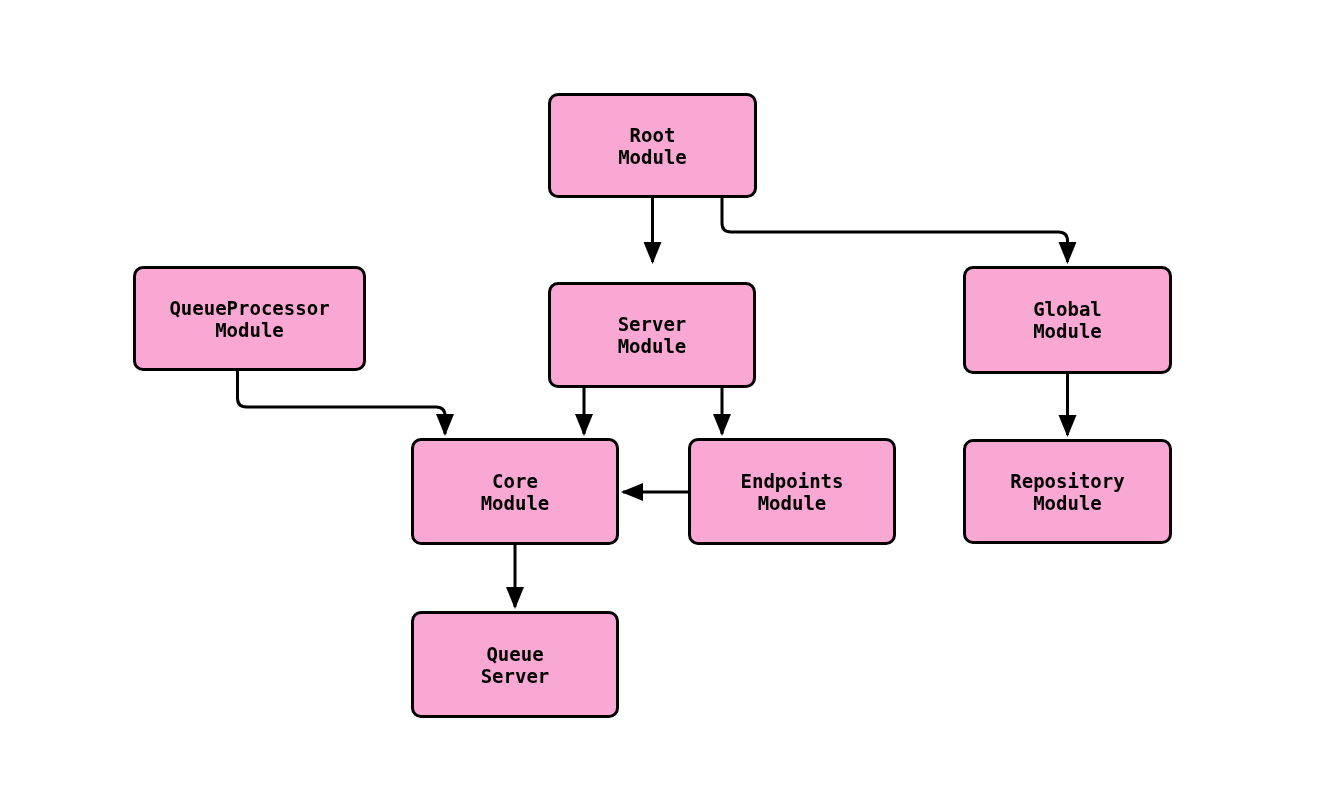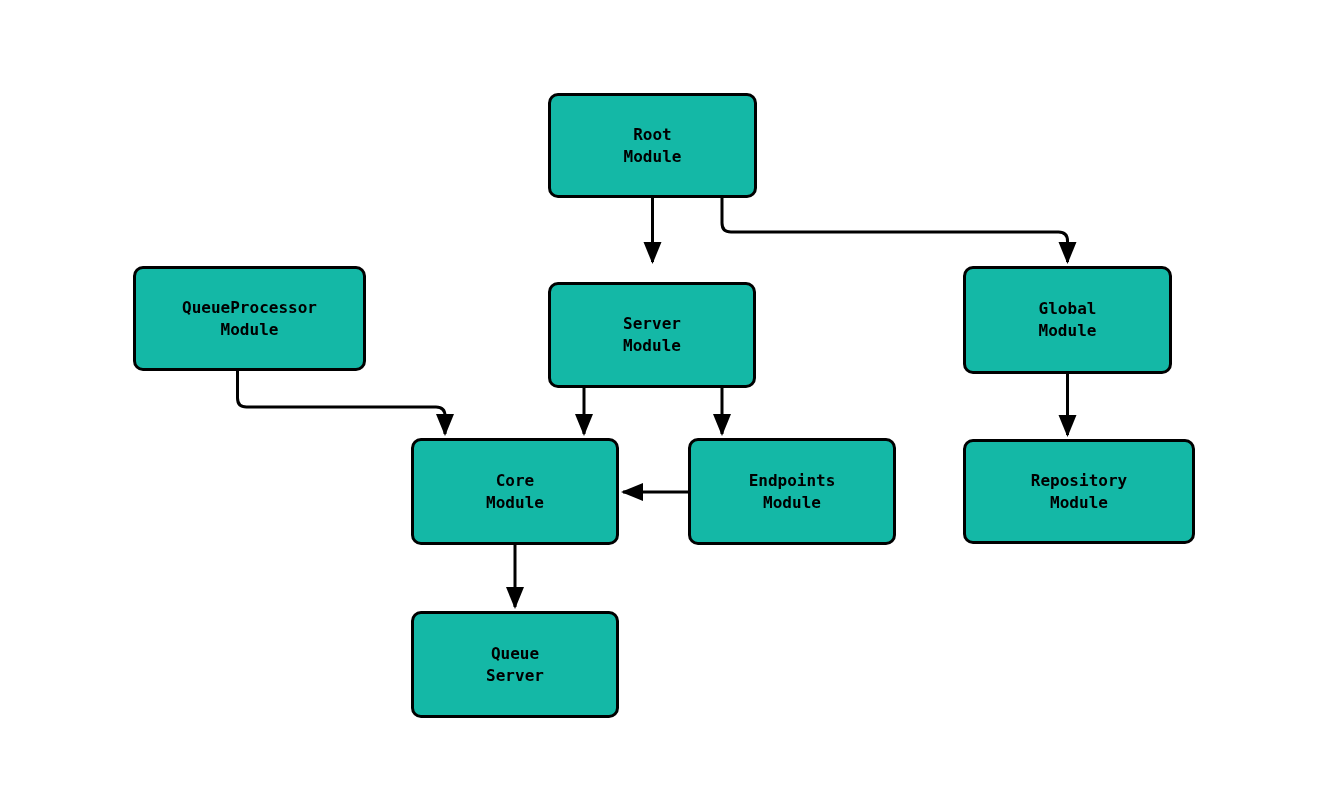--- a/index.html
+++ b/index.html
@@ -18,40 +18,40 @@
   .edges-layer {
     position: absolute;
     left: 0;
     top: 0;
     width: 1337px;
     height: 809px;
   }
   .node {
     position: absolute;
     box-sizing: border-box;
-    background: #14b8a6;
+    background: #f9a8d4;
     border: 3px solid #000000;
     border-radius: 10px;
     display: flex;
     align-items: center;
     justify-content: center;
     text-align: center;
     font-weight: bold;
-    font-size: 16px;
+    font-size: 19px;
     line-height: 22px;
     color: #000000;
     white-space: pre-line;
   }
   .node-root          { left: 548px; top: 93px;  width: 209px; height: 105px; }
   .node-queueprocessor{ left: 133px; top: 266px; width: 233px; height: 105px; }
   .node-server        { left: 548px; top: 266px; width: 208px; height: 106px; margin-top: 16px; }
   .node-global        { left: 963px; top: 266px; width: 209px; height: 108px; }
   .node-core          { left: 411px; top: 438px; width: 208px; height: 107px; }
   .node-endpoints     { left: 688px; top: 438px; width: 208px; height: 107px; }
-  .node-repository    { left: 963px; top: 439px; width: 232px; height: 105px; }
+  .node-repository    { left: 963px; top: 439px; width: 209px; height: 105px; }
   .node-queue         { left: 411px; top: 611px; width: 208px; height: 107px; }
   .edge {
     fill: none;
     stroke: #000000;
     stroke-width: 3;
   }
 </style>
 </head>
 <body>
 

